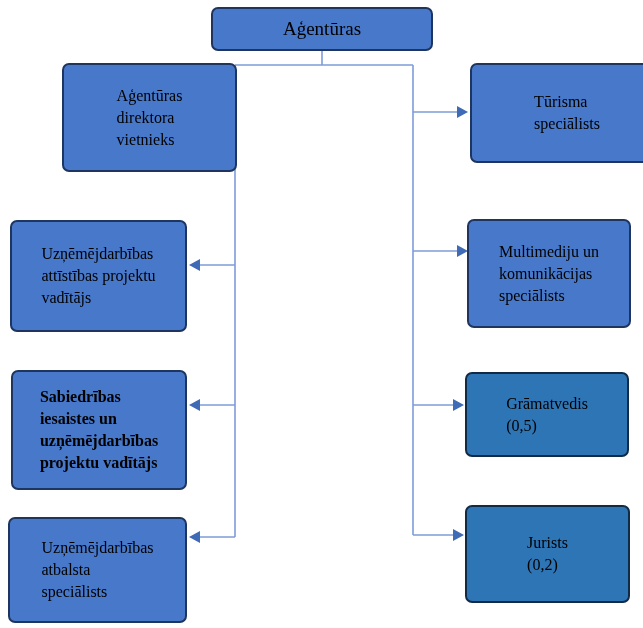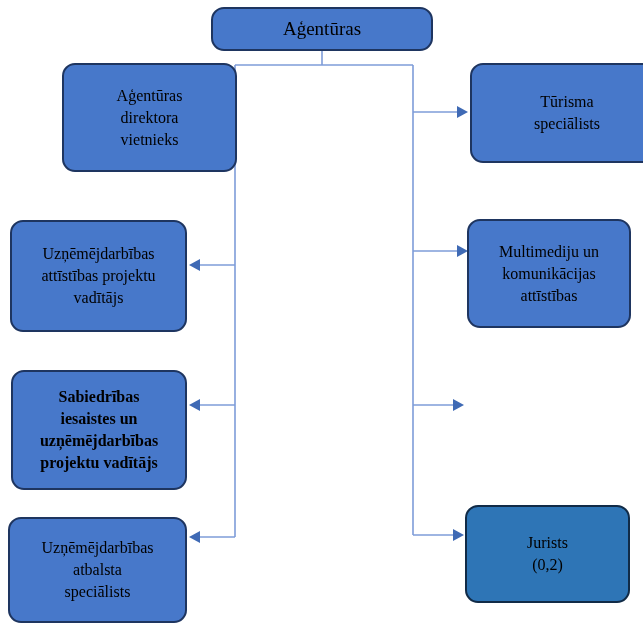--- a/index.html
+++ b/index.html
@@ -25,25 +25,25 @@
     position: absolute;
     inset: 0;
     z-index: 0;
   }
   .node {
     position: absolute;
     z-index: 1;
     box-sizing: border-box;
     background: var(--fill-main);
     border: 2.5px solid var(--border-main);
-    border-radius: 13px;
+    border-radius: 7px;
     display: flex;
     align-items: center;
     justify-content: center;
-    text-align: center;
+    text-align: left;
     font-size: 16px;
     line-height: 22px;
   }
   .node.alt {
     background: var(--fill-alt);
     border-color: var(--border-alt);
   }
   .node .label { white-space: pre-line; }
   .node.root { font-size: 19px; }
 
@@ -122,20 +122,24 @@
 speciālists</span>
   </div>
 
   <div id="right-1" class="node">
     <span class="label">Tūrisma
 speciālists</span>
   </div>
   <div id="right-2" class="node">
     <span class="label">Multimediju un
 komunikācijas
-attīstības</span>
+speciālists</span>
+  </div>
+  <div id="right-3" class="node alt">
+    <span class="label">Grāmatvedis
+(0,5)</span>
   </div>
   <div id="right-4" class="node alt">
     <span class="label">Jurists
 (0,2)</span>
   </div>
 
 </div>
 
 </body></html>

